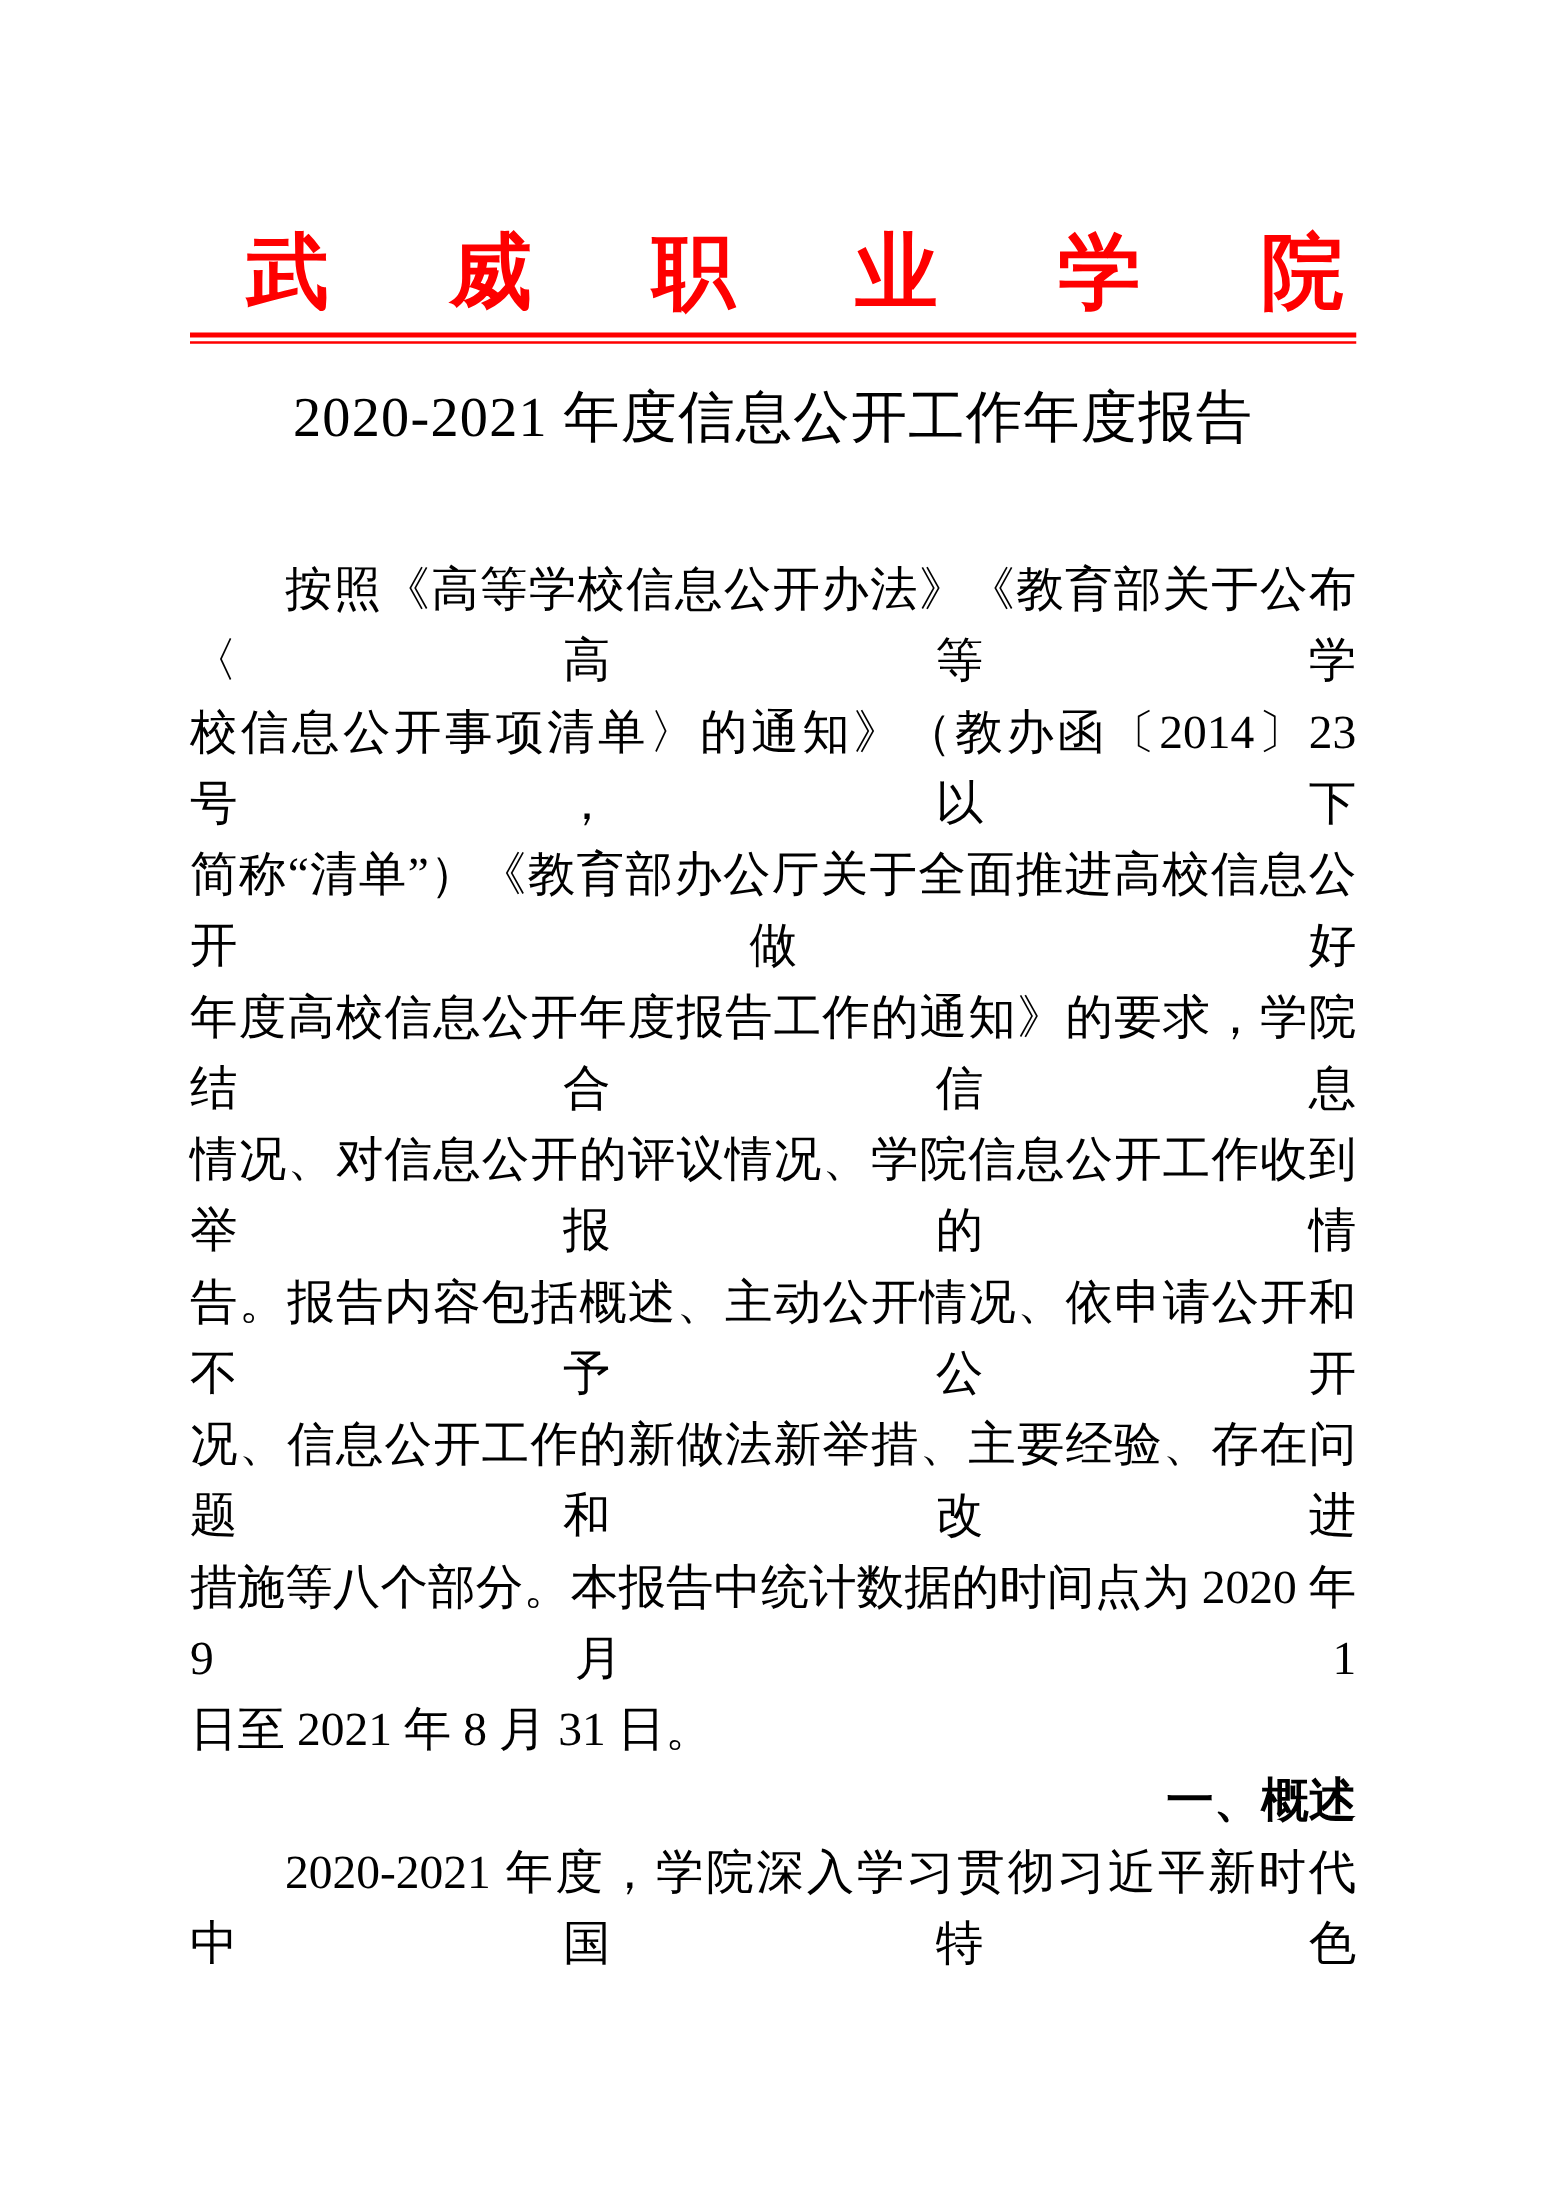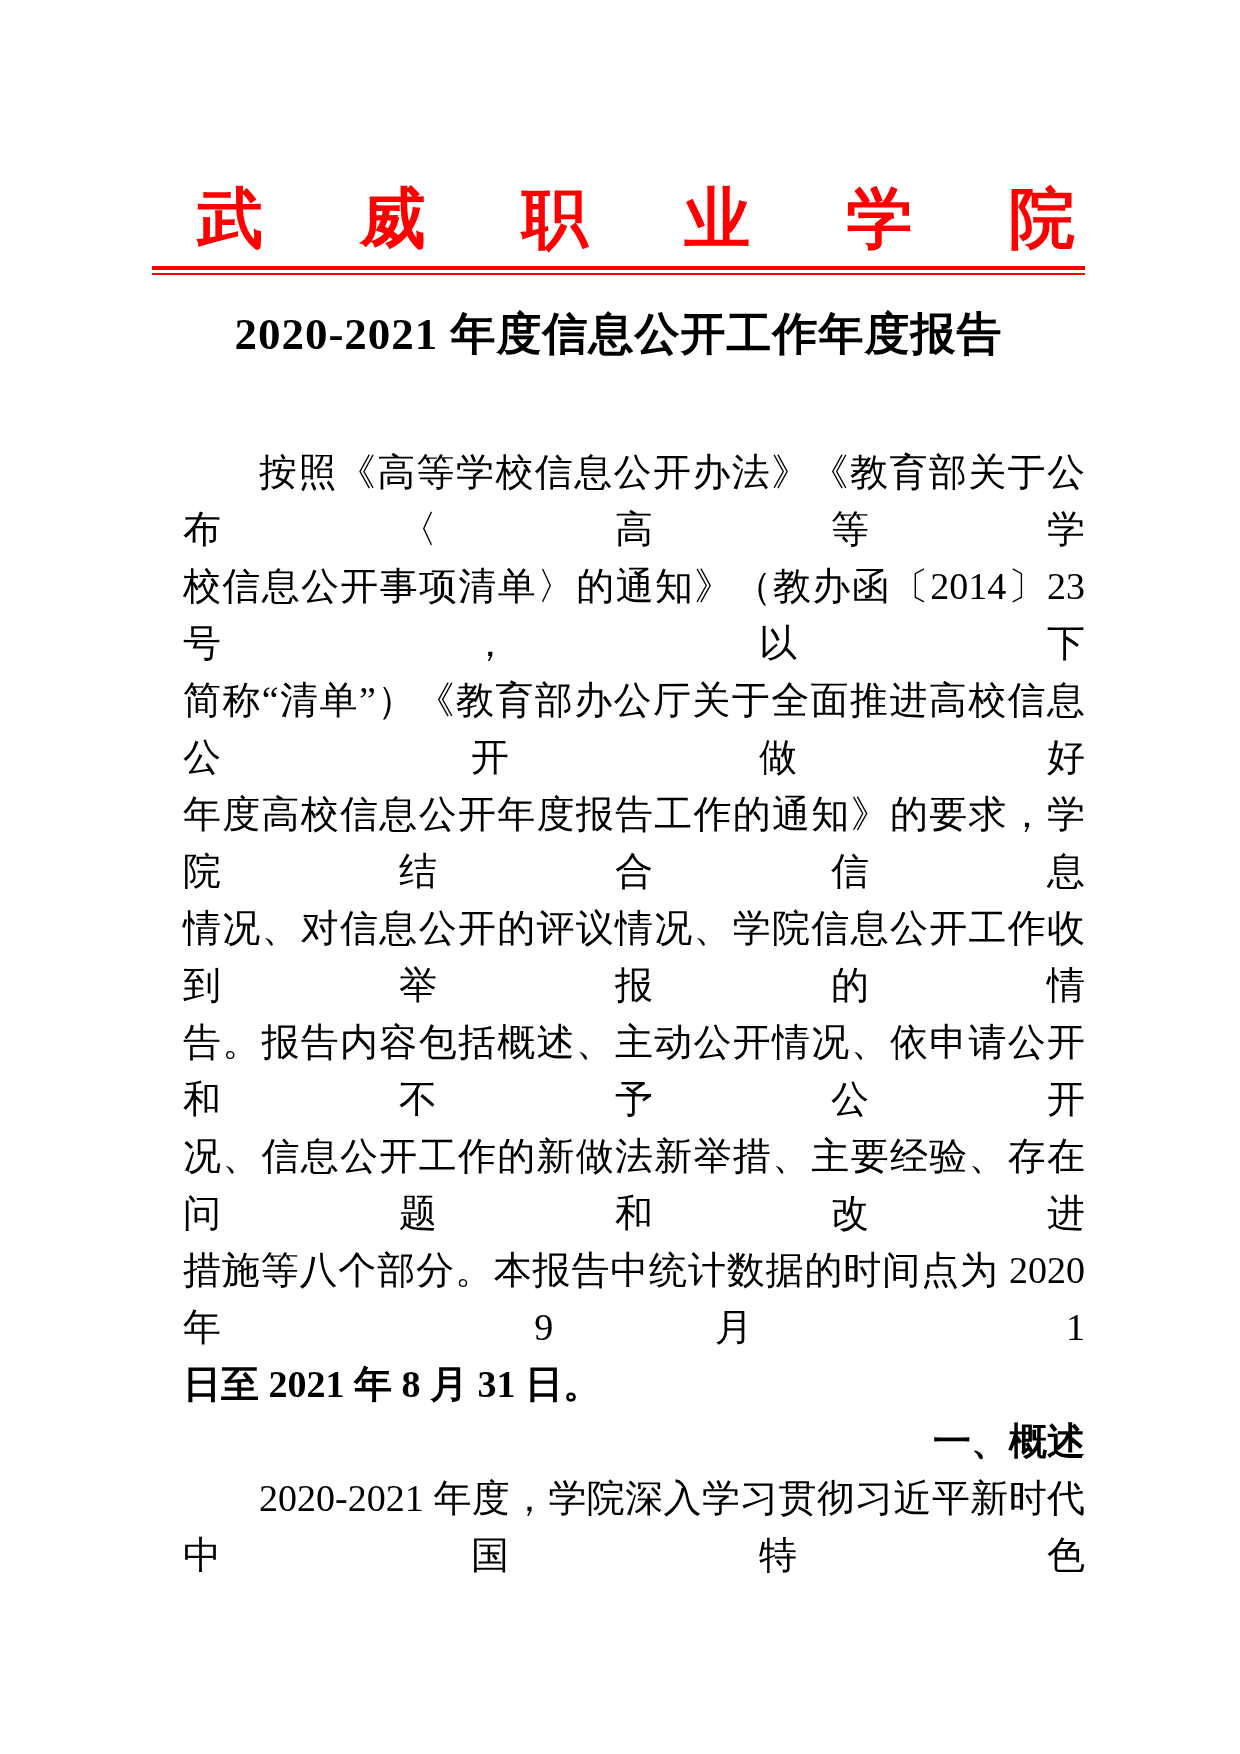--- a/index.html
+++ b/index.html
@@ -33,40 +33,38 @@
   .letterhead-divider {
     margin-top: 14px;
     height: 3px;
     border-top: 4px solid #fe0000;
     border-bottom: 2px solid #fe0000;
   }
   .doc-title {
     margin: 31px 0 0 0;
     font-size: 45px;
     line-height: 56px;
-    font-weight: bold;
+    font-weight: normal;
     text-align: center;
     letter-spacing: 1px;
   }
   .doc-body {
     margin-top: 82px;
     font-size: 38px;
     line-height: 57px;
   }
   .line {
     text-align: justify;
     text-align-last: justify;
-    margin-left: 31px;
   }
   .indent {
     text-indent: 2em;
   }
   .para-end {
     text-align-last: left;
-    font-weight: bold;
   }
   .section-heading {
     font-family: "Liberation Sans", "DejaVu Sans", sans-serif;
     font-weight: bold;
     font-size: 38px;
     line-height: 57px;
     text-indent: 2em;
     text-align: right;
   }
 </style>

